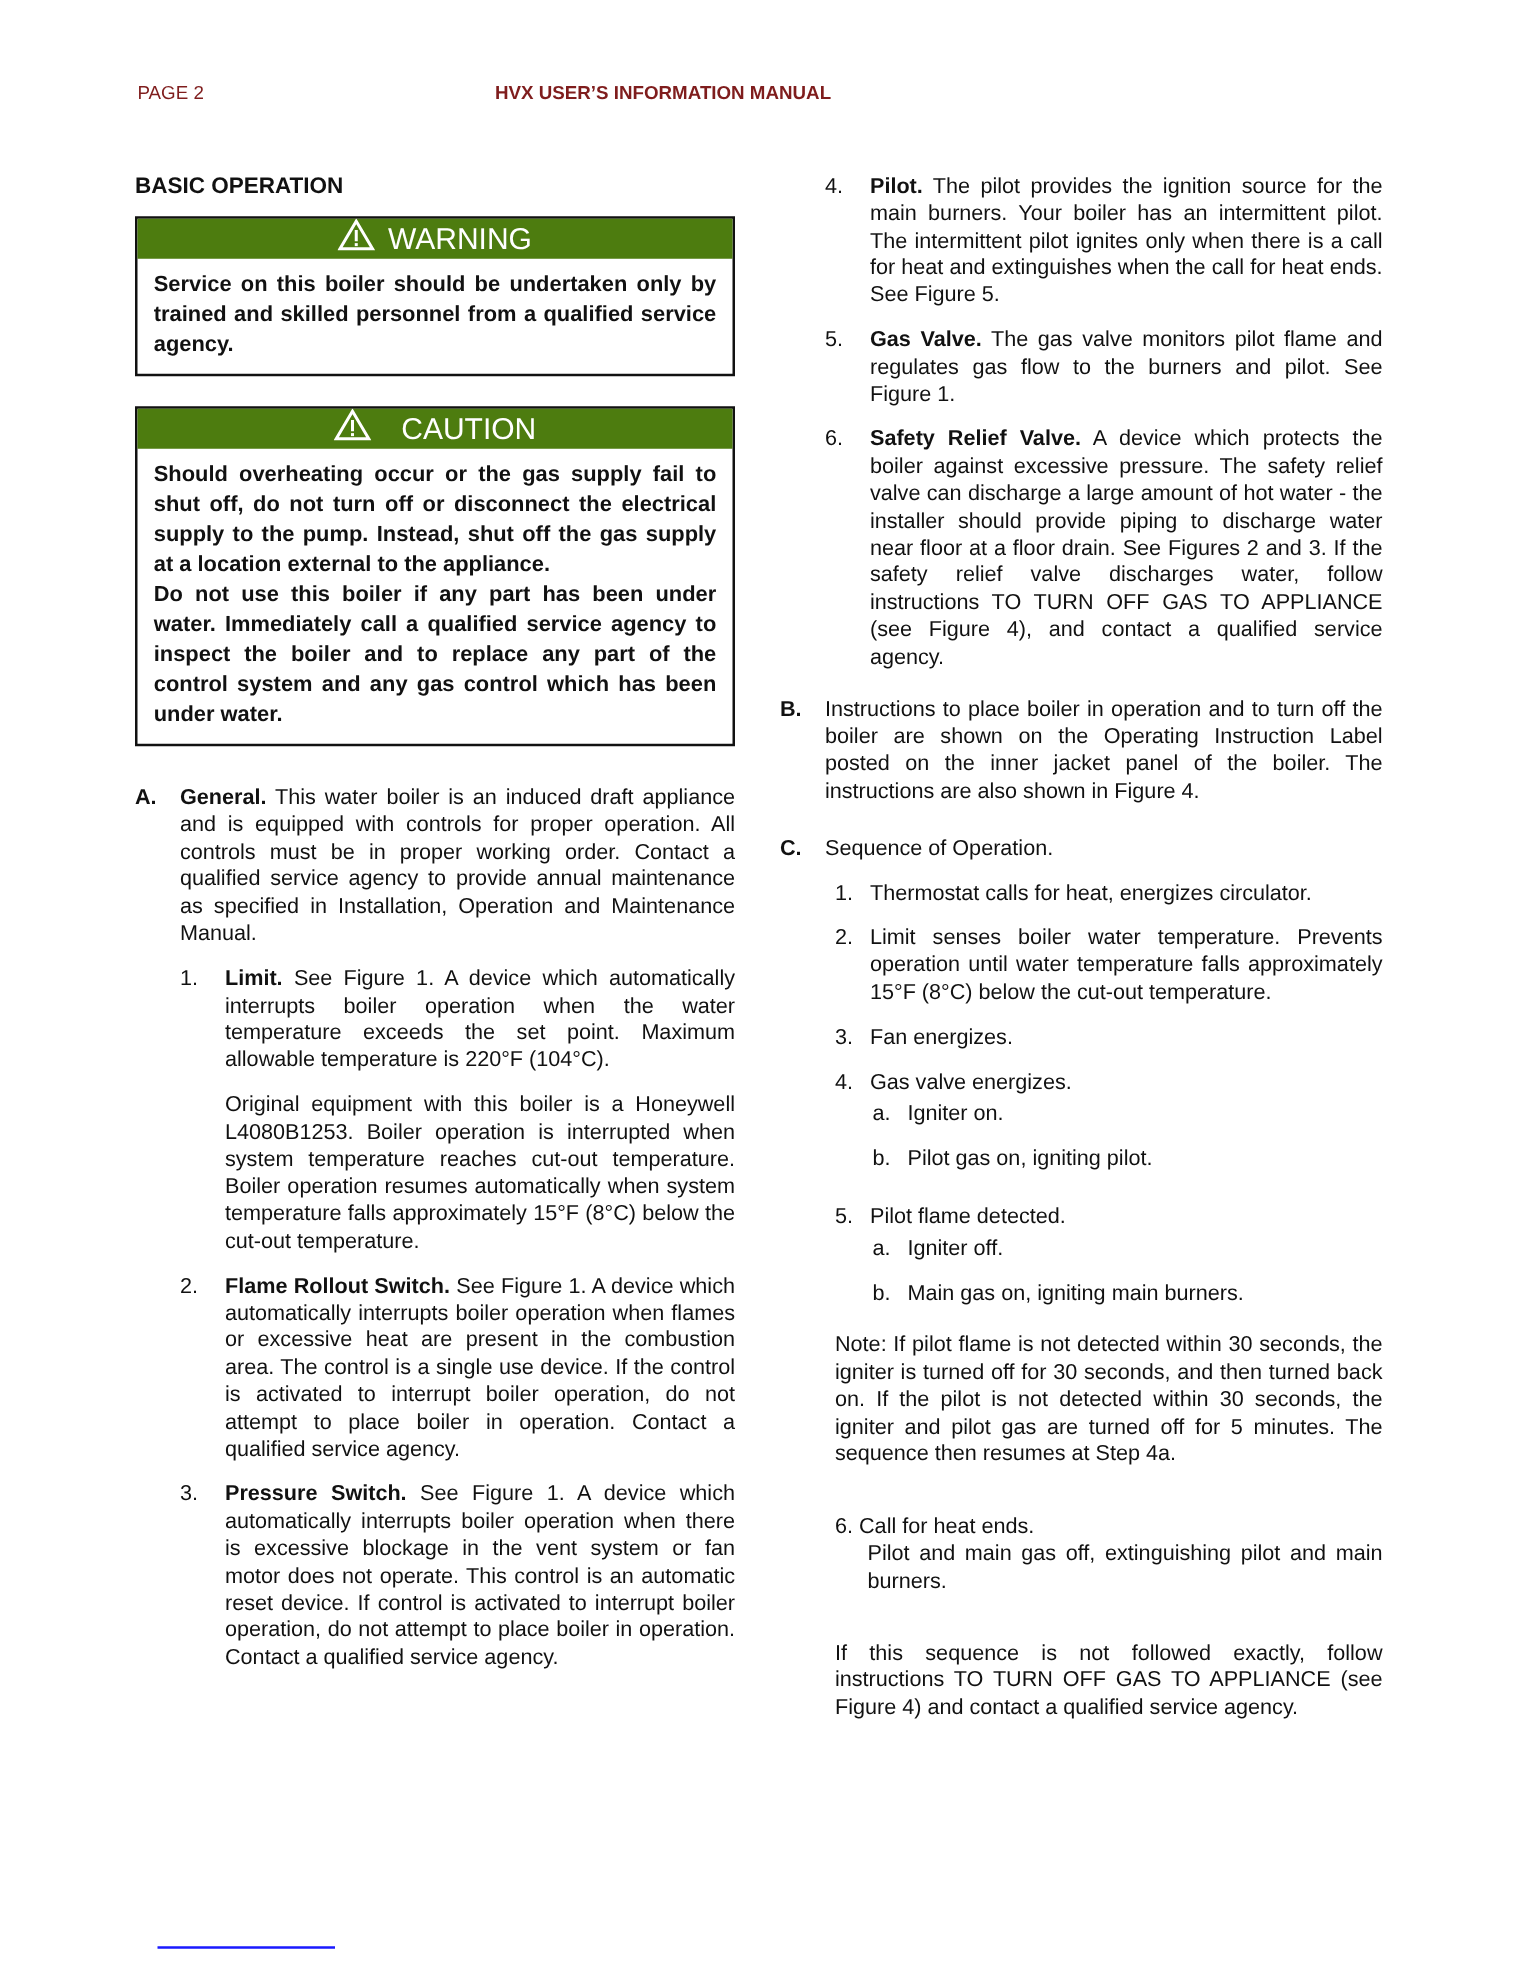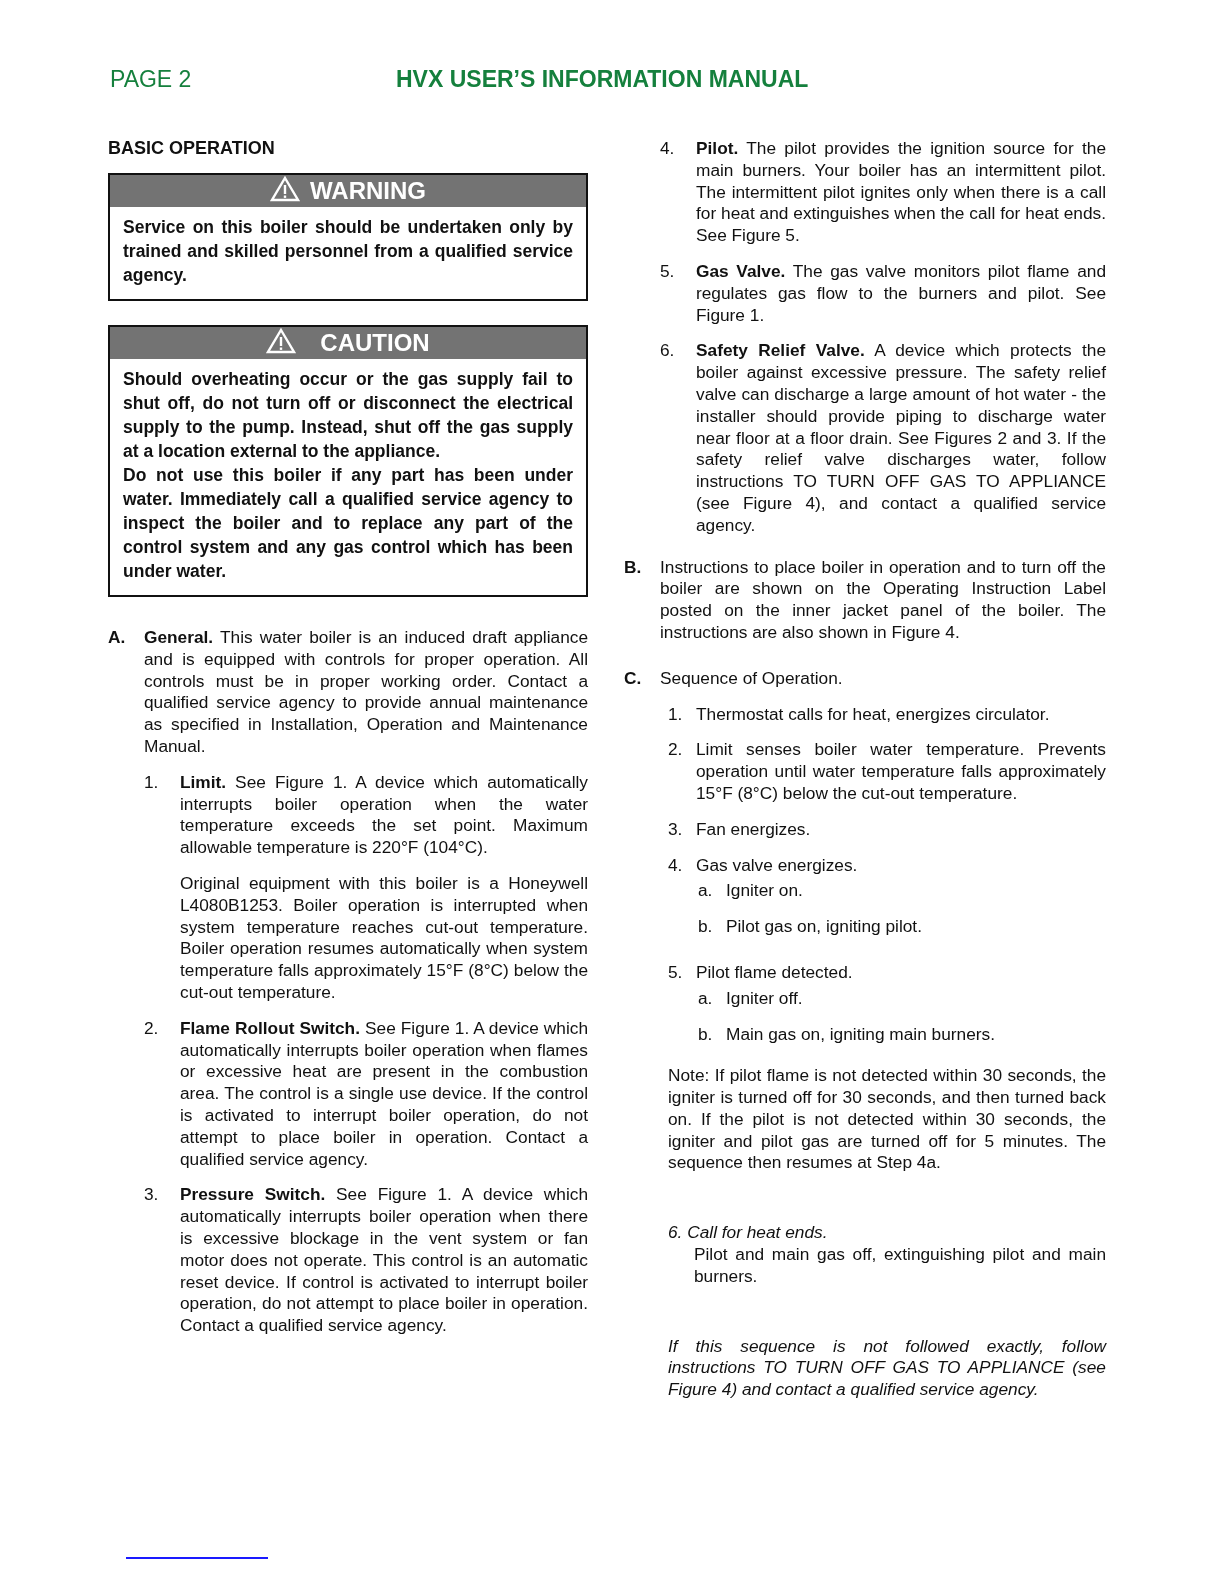--- a/index.html
+++ b/index.html
@@ -1,45 +1,45 @@
 <!DOCTYPE html>
 <html><head>
 <meta charset="utf-8">
 <style>
   html, body { margin:0; padding:0; background:#ffffff; }
   body { width:1224px; height:1584px; position:relative; overflow:hidden;
          font-family:"Liberation Sans", sans-serif; color:#111; }
-  .header { position:absolute; top:66px; left:110px; font-size:23px; color:#15803d; }
+  .header { position:absolute; top:66px; left:110px; font-size:15px; color:#7f1d1d; }
   .header .title { position:absolute; left:286px; top:0; white-space:nowrap;font-weight:bold; }
   .col { position:absolute; top:138px; }
   .left { left:108px; width:480px; }
   .right { left:624px; width:482px; }
   .section-heading { font-weight:bold; font-size:18px; margin:0 0 14px 0; }
   .box { border:2px solid #111; margin-bottom:24px; }
-  .box-head { background:#737373; color:#fff; text-align:center; font-weight:bold;
+  .box-head { background:#4d7c0f; color:#fff; text-align:center; font-weight:normal;
               font-size:24px; height:32px; line-height:32px; }
   .box-head .warn-icon { display:inline-block; vertical-align:middle; margin-right:10px; }
   .box-body { padding:8px 13px 12px 13px; font-weight:bold; font-size:17.5px; line-height:24px;
               text-align:justify; }
   .box-body p { margin:0; }
   .box-body p + p { }
   .para { font-size:17.3px; line-height:21.8px; text-align:justify; }
   .item { display:flex; }
   .item .lbl { flex:0 0 auto; }
   .item .txt { flex:1 1 auto; }
   .letter .lbl { width:36px; font-weight:bold; }
   .num .lbl { width:36px; }
   .b { font-weight:bold; }
   .num-list { margin-left:36px; }
   .sub { display:flex; margin-left:30px; }
   .sub .lbl { width:28px; }
   .gap14 { margin-top:14px; }
   .gap20 { margin-top:20px; }
   .gap24 { margin-top:24px; }
-  .gap36 { margin-top:48px;font-style:italic; }
+  .gap36 { margin-top:36px; }
   .footer-line { position:absolute; left:126px; top:1557px; width:142px; height:2px; background:#1a1aff; }
 </style>
 </head>
 <body>
 
 <div class="header">
   <span>PAGE 2</span>
   <span class="title">HVX USER’S INFORMATION MANUAL</span>
 </div>
 

